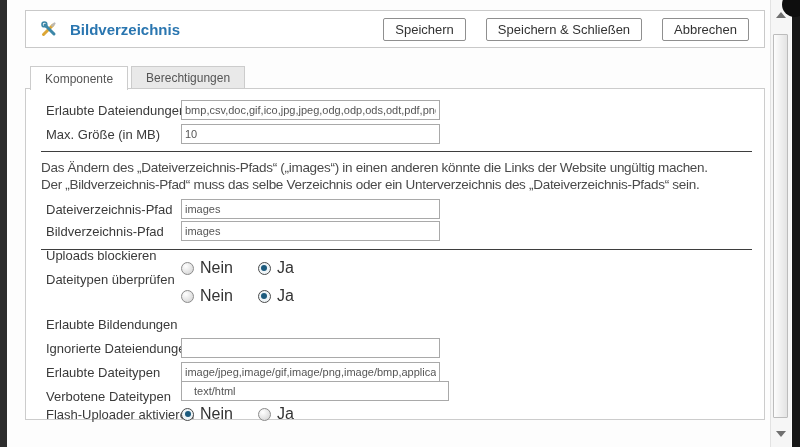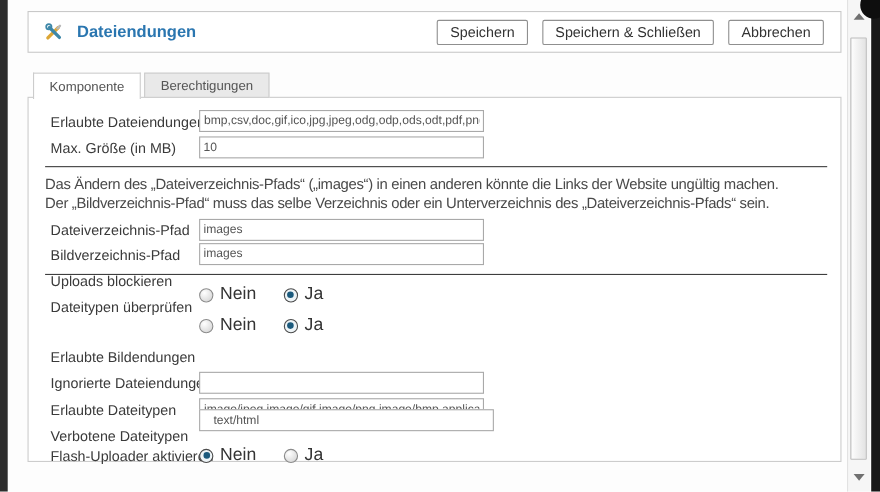--- a/index.html
+++ b/index.html
@@ -17,21 +17,21 @@
   .sb-up   { position:absolute; top:12px; left:5px; width:0; height:0; border-left:5px solid transparent; border-right:5px solid transparent; border-bottom:6px solid #707070; }
   .sb-down { position:absolute; top:431px; left:5px; width:0; height:0; border-left:5px solid transparent; border-right:5px solid transparent; border-top:6px solid #707070; }
   .sb-thumb { position:absolute; top:34px; left:2px; width:15px; height:384px; box-sizing:border-box;
     background:linear-gradient(to right,#fdfdfd,#e3e3e3); border:1px solid #bcbcbc; border-radius:1px; }
 
   
   .header-box { position:absolute; left:25px; top:10px; width:740px; height:38px; box-sizing:border-box;
     border:1px solid #c9c9c9; background:#fff; display:flex; align-items:center; }
   .hdr-icon { margin-left:14px; width:18px; height:18px; flex:0 0 auto; }
   .hdr-title { color:#2a76b0; font-weight:bold; font-size:15px; margin-left:12px; }
-  .toolbar { margin-left:auto; margin-right:15px; display:flex; gap:13px; }
+  .toolbar { margin-left:auto; margin-right:15px; display:flex; gap:20px; }
   .btn { font-family:"Liberation Sans", sans-serif; font-size:13px; color:#333; background:#fff;
     border:1px solid #8f8f8f; padding:3px 11px; border-radius:2px; cursor:pointer; white-space:nowrap; }
 
   
   .tabs { position:absolute; left:30px; top:66px; display:flex; z-index:3; }
   .tab { box-sizing:border-box; height:23px; display:flex; align-items:center; font-size:12px; color:#555;
     padding:0 14px; border:1px solid #ccc; background:#e9e9e9; margin-right:3px; cursor:pointer; }
   .tab.active { background:#fff; border-bottom:none; height:24px; }
 
   
@@ -57,21 +57,21 @@
 
 <div class="left-strip"></div>
 
 <div class="header-box">
   <svg class="hdr-icon" viewBox="0 0 18 18" aria-hidden="true">
     <path d="M3.5 14.5 L13 5" stroke="#dca635" stroke-width="3" stroke-linecap="round" fill="none"></path>
     <path d="M12.2 5.8 L14.5 3.5" stroke="#b9b9b9" stroke-width="2.2" stroke-linecap="round" fill="none"></path>
     <path d="M5 5 L14 14" stroke="#3d87a8" stroke-width="3" stroke-linecap="round" fill="none"></path>
     <circle cx="4.4" cy="4.4" r="2.4" fill="none" stroke="#3d87a8" stroke-width="1.6"></circle>
   </svg>
-  <span class="hdr-title">Dateiendungen</span>
+  <span class="hdr-title">Bildverzeichnis</span>
   <span class="toolbar">
     <button class="btn">Speichern</button>
     <button class="btn">Speichern &amp; Schließen</button>
     <button class="btn">Abbrechen</button>
   </span>
 </div>
 
 <div class="tabs">
   <div class="tab active">Komponente</div>
   <div class="tab">Berechtigungen</div>
@@ -118,21 +118,21 @@
 
   <label class="flabel" style="top:228px">Erlaubte Bildendungen</label>
 
   <label class="flabel" style="top:252px">Ignorierte Dateiendungen</label>
   <input class="txt" style="top: 249px;" value="">
 
   <label class="flabel" style="top:276px">Erlaubte Dateitypen</label>
   <input class="txt" style="top: 273px;" value="image/jpeg,image/gif,image/png,image/bmp,application/x">
 
   <label class="flabel" style="top:300px">Verbotene Dateitypen</label>
-  <input class="txt" style="top: 283px; padding-left: 12px;" value="text/html">
+  <input class="txt" style="top: 292px; padding-left: 12px;" value="text/html">
 
   <label class="flabel" style="top:318px">Flash-Uploader aktivieren</label>
   <div class="radio-row" style="top:316px">
     <span class="radio checked"></span>
     <span class="ropt-label">Nein</span>
     <span class="radio opt2"></span>
     <span class="ropt-label">Ja</span>
   </div>
 
 </div>

